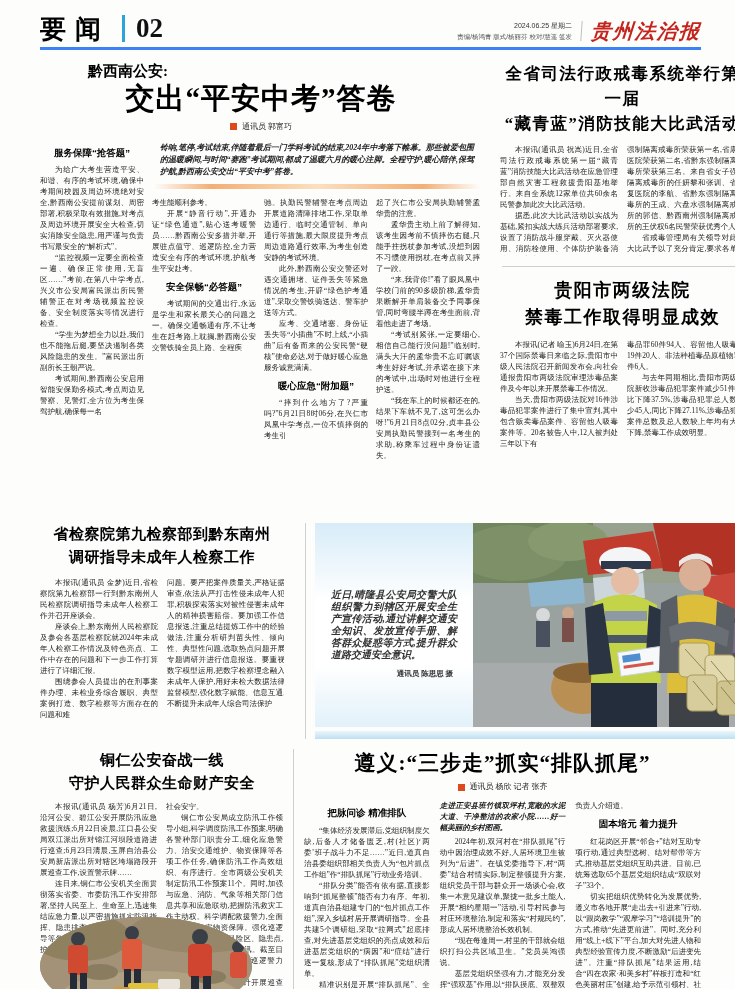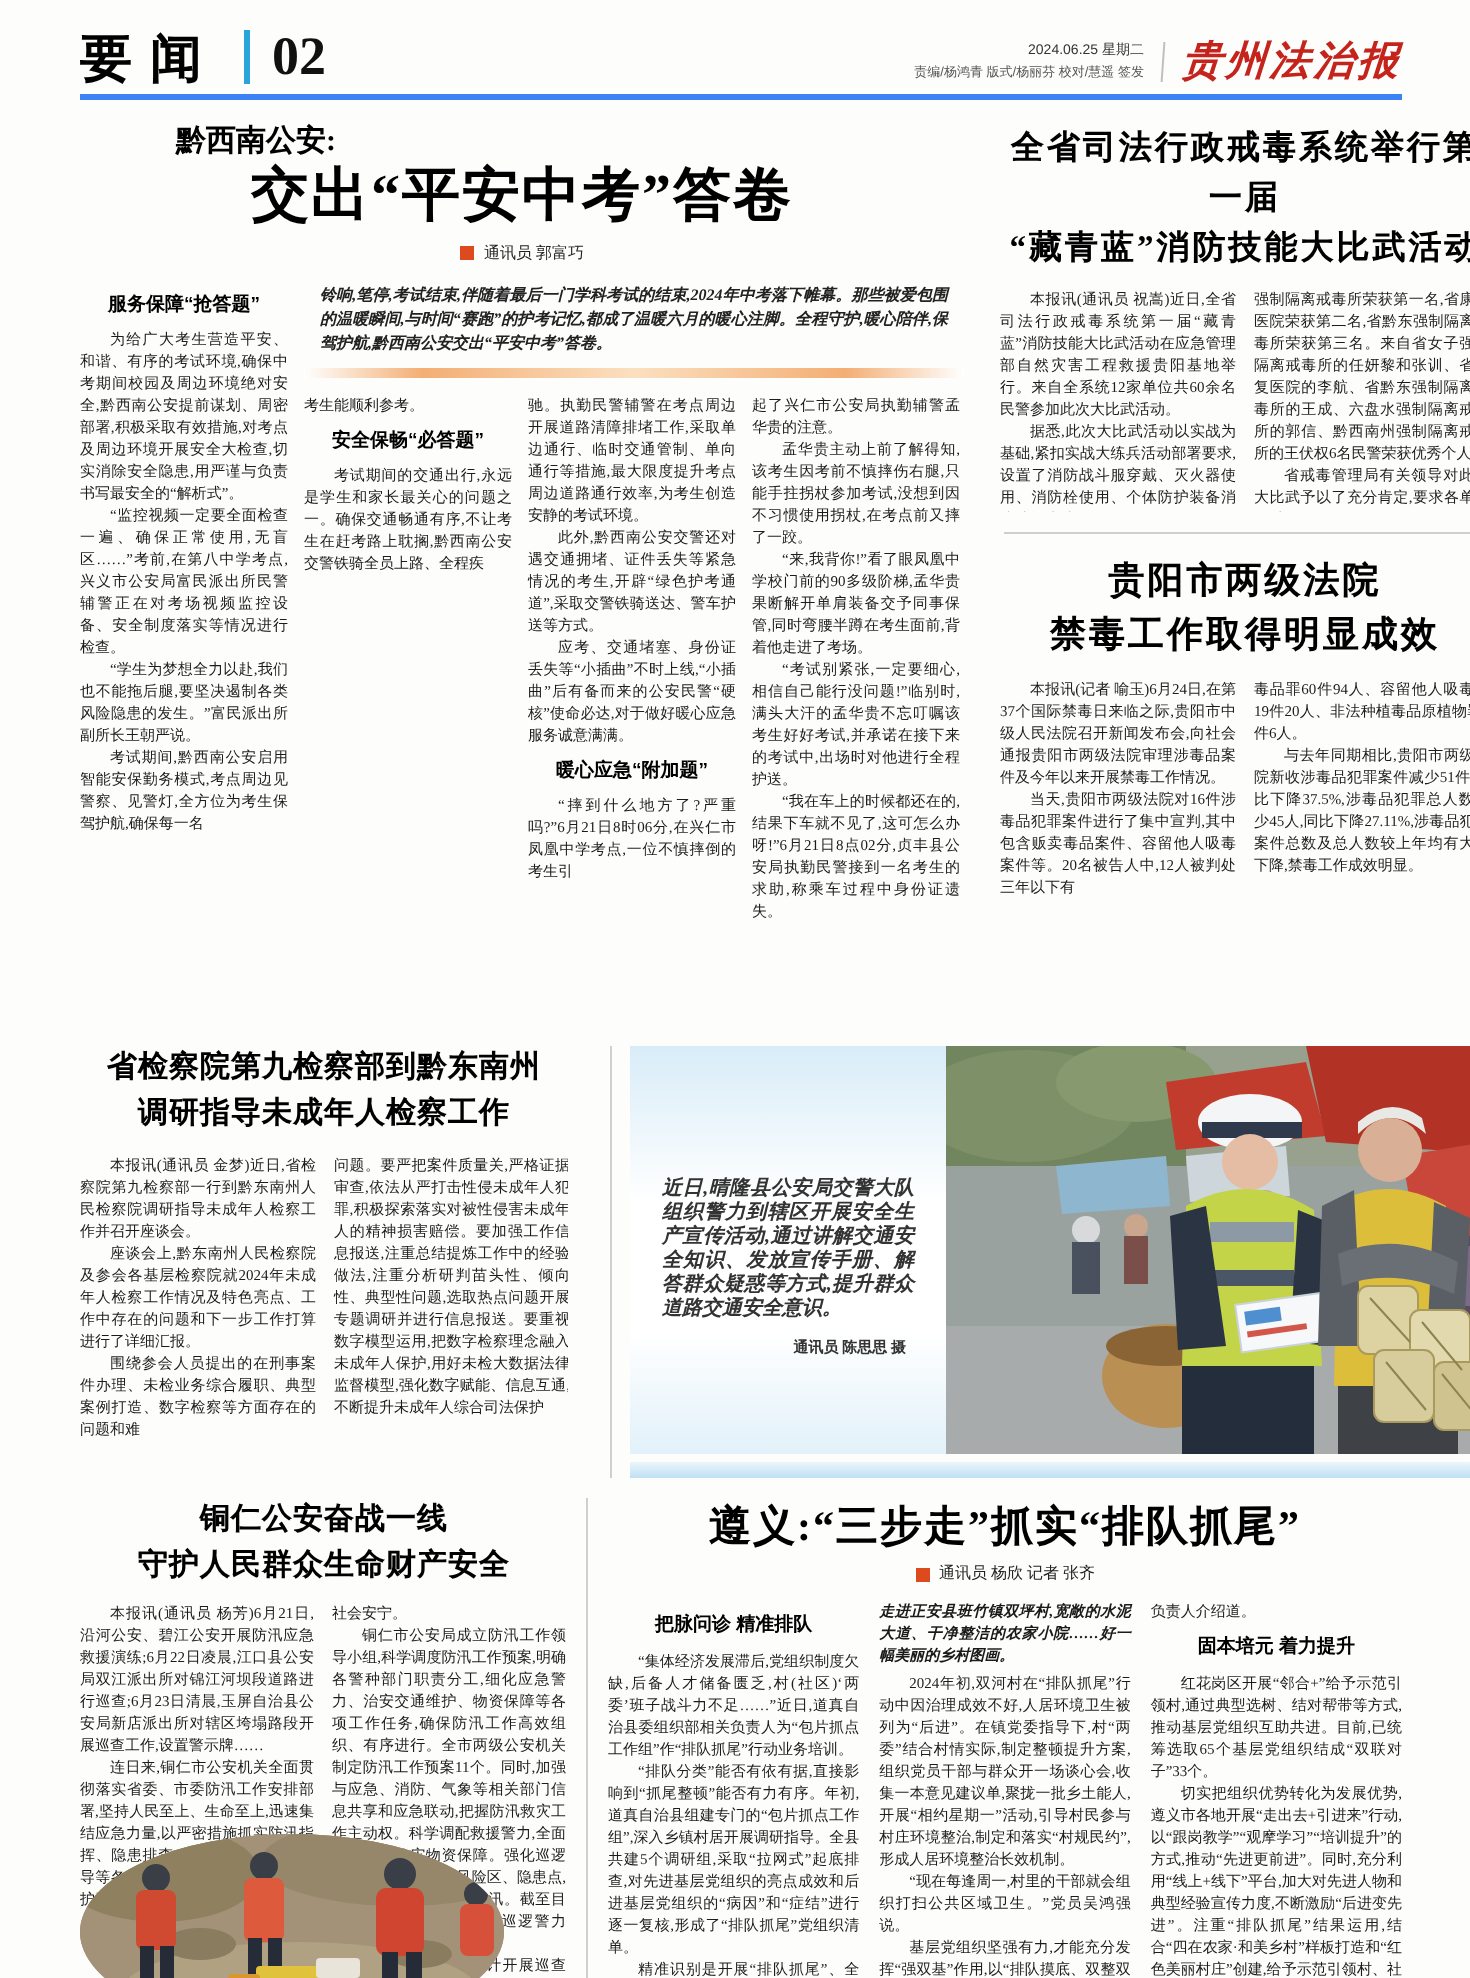--- a/index.html
+++ b/index.html
@@ -108,25 +108,26 @@
       </div>
       <div class="a1-body">
         <div class="a1col">
             <h4 class="blk-sub">服务保障“抢答题”</h4>
             <p class="blk-p">为给广大考生营造平安、和谐、有序的考试环境,确保中考期间校园及周边环境绝对安全,黔西南公安提前谋划、周密部署,积极采取有效措施,对考点及周边环境开展安全大检查,切实消除安全隐患,用严谨与负责书写最安全的“解析式”。</p>
             <p class="blk-p">“监控视频一定要全面检查一遍、确保正常使用,无盲区……”考前,在第八中学考点,兴义市公安局富民派出所民警辅警正在对考场视频监控设备、安全制度落实等情况进行检查。</p>
             <p class="blk-p">“学生为梦想全力以赴,我们也不能拖后腿,要坚决遏制各类风险隐患的发生。”富民派出所副所长王朝严说。</p>
             <p class="blk-p">考试期间,黔西南公安启用智能安保勤务模式,考点周边见警察、见警灯,全方位为考生保驾护航,确保每一名</p>
           </div>
         <div class="a1-right">
-          <div class="a1-intro">铃响,笔停,考试结束,伴随着最后一门学科考试的结束,2024年中考落下帷幕。那些被爱包围的温暖瞬间,与时间“赛跑”的护考记忆,都成了温暖六月的暖心注脚。全程守护,暖心陪伴,保驾护航,黔西南公安交出“平安中考”答卷。</div>
+          <div class="a1-intro">铃响,笔停,考试结束,伴随着最后一门学科考试的结束,2024年中考落下帷幕。那些被爱包围的温暖瞬间,与时间“赛跑”考试期间,都成了温暖六月的暖心注脚。全程守护,暖心陪伴,保驾护航,黔西南公安交出“平安中考”答卷。</div>
           <div class="obar"></div>
           <div class="a1-cols">
             <div class="a1col">
                 <p class="blk-cont">考生能顺利参考。</p>
+                <p class="blk-p">开展“静音行动”,开通办证“绿色通道”,贴心送考暖警员……黔西南公安多措并举,开展驻点值守、巡逻防控,全力营造安全有序的考试环境,护航考生平安赴考。</p>
                 <h4 class="blk-sub">安全保畅“必答题”</h4>
                 <p class="blk-p">考试期间的交通出行,永远是学生和家长最关心的问题之一。确保交通畅通有序,不让考生在赶考路上耽搁,黔西南公安交警铁骑全员上路、全程疾</p>
               </div>
             <div class="a1col">
                 <p class="blk-cont">驰。执勤民警辅警在考点周边开展道路清障排堵工作,采取单边通行、临时交通管制、单向通行等措施,最大限度提升考点周边道路通行效率,为考生创造安静的考试环境。</p>
                 <p class="blk-p">此外,黔西南公安交警还对遇交通拥堵、证件丢失等紧急情况的考生,开辟“绿色护考通道”,采取交警铁骑送达、警车护送等方式。</p>
                 <p class="blk-p">应考、交通堵塞、身份证丢失等“小插曲”不时上线,“小插曲”后有备而来的公安民警“硬核”使命必达,对于做好暖心应急服务诚意满满。</p>
                 <h4 class="blk-sub">暖心应急“附加题”</h4>
                 <p class="blk-p">“摔到什么地方了?严重吗?”6月21日8时06分,在兴仁市凤凰中学考点,一位不慎摔倒的考生引</p>
               </div>
@@ -348,20 +349,20 @@
           </div>
         <div class="a6col">
             <p class="blk-intro">走进正安县班竹镇双坪村,宽敞的水泥大道、干净整洁的农家小院……好一幅美丽的乡村图画。</p>
             <p class="blk-p">2024年初,双河村在“排队抓尾”行动中因治理成效不好,人居环境卫生被列为“后进”。在镇党委指导下,村“两委”结合村情实际,制定整顿提升方案,组织党员干部与群众开一场谈心会,收集一本意见建议单,聚拢一批乡土能人,开展“相约星期一”活动,引导村民参与村庄环境整治,制定和落实“村规民约”,形成人居环境整治长效机制。</p>
             <p class="blk-p">“现在每逢周一,村里的干部就会组织打扫公共区域卫生。”党员吴鸿强说。</p>
             <p class="blk-p">基层党组织坚强有力,才能充分发挥“强双基”作用,以“排队摸底、双整双提”行动为抓手,整顿、提升“二步走”,引导基层党组织全面进步、全面过硬。</p>
           </div>
         <div class="a6col">
             <p class="blk-cont">负责人介绍道。</p>
             <h4 class="blk-sub">固本培元 着力提升</h4>
-            <p class="blk-p">红花岗区开展“邻合+”给予示范引领村,通过典型选树、结对帮带等方式,推动基层党组织互助共进。目前,已统筹选取65个基层党组织结成“双联对子”33个。</p>
+            <p class="blk-p">红花岗区开展“邻合+”结对互助专项行动,通过典型选树、结对帮带等方式,推动基层党组织互助共进。目前,已统筹选取65个基层党组织结成“双联对子”33个。</p>
             <p class="blk-p">切实把组织优势转化为发展优势,遵义市各地开展“走出去+引进来”行动,以“跟岗教学”“观摩学习”“培训提升”的方式,推动“先进更前进”。同时,充分利用“线上+线下”平台,加大对先进人物和典型经验宣传力度,不断激励“后进变先进”。注重“排队抓尾”结果运用,结合“四在农家·和美乡村”样板打造和“红色美丽村庄”创建,给予示范引领村、社区和民选干部一定工作补助,持续激发干事创业热情。</p>
           </div>
       </div>
     </div>
   </div>
 
 </div>
 
 </body></html>

